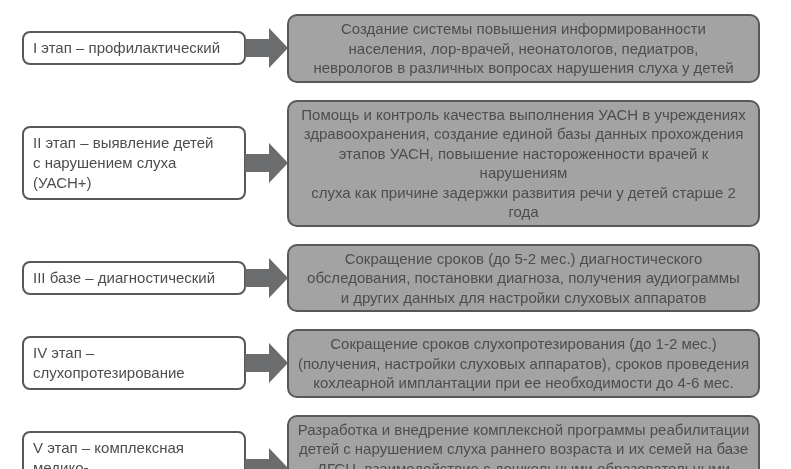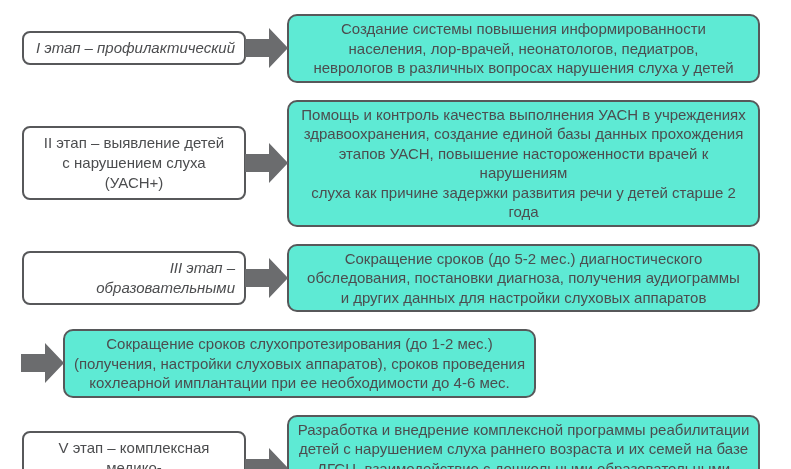--- a/index.html
+++ b/index.html
@@ -28,40 +28,40 @@
     flex: none;
     border: 2px solid #57585a;
     border-radius: 8px;
     background: #ffffff;
     padding: 5px 9px;
     color: #4c4d4f;
     font-size: 15px;
     line-height: 20px;
   }
   .stage-box .stage-label { white-space: pre-line; display: block; }
-  .ta-c { text-align: right; font-style: italic; }
-  .ta-l { text-align: center; }
+  .ta-c { text-align: left; }
+  .ta-l { text-align: left; }
   .arrow {
     flex: none;
     width: 43px;
     height: 40px;
     margin-left: -1px;
     margin-right: -1px;
     display: flex;
     align-items: center;
     justify-content: center;
     z-index: 1;
   }
   .desc-box {
     box-sizing: border-box;
     width: 473px;
     flex: none;
     border: 2px solid #57585a;
     border-radius: 10px;
-    background: #5eead4;
+    background: #a3a3a3;
     padding: 3px 8px;
     color: #4c4d4f;
     font-size: 15px;
     line-height: 19.5px;
     text-align: center;
   }
   .desc-box .desc-text { white-space: pre-line; display: block; }
 </style>
 </head>
 <body>
@@ -97,35 +97,38 @@
     <div class="desc-box">
       <span class="desc-text">Помощь и контроль качества выполнения УАСН в учреждениях
 здравоохранения, создание единой базы данных прохождения
 этапов УАСН, повышение настороженности врачей к нарушениям
 слуха как причине задержки развития речи у детей старше 2 года</span>
     </div>
   </div>
 
   <div class="row">
     <div class="stage-box ta-c">
-      <span class="stage-label">III этап – образовательными</span>
+      <span class="stage-label">III базе – диагностический</span>
     </div>
     <div class="arrow">
       <svg width="43" height="40" viewBox="0 0 43 40">
           <polygon points="0,11 24,11 24,0 43,20 24,40 24,29 0,29" fill="#6b6c6e"></polygon>
         </svg>
     </div>
     <div class="desc-box">
       <span class="desc-text">Сокращение сроков (до 5-2 мес.) диагностического
 обследования, постановки диагноза, получения аудиограммы
 и других данных для настройки слуховых аппаратов</span>
     </div>
   </div>
 
   <div class="row">
+    <div class="stage-box ta-c">
+      <span class="stage-label">IV этап – слухопротезирование</span>
+    </div>
     <div class="arrow">
       <svg width="43" height="40" viewBox="0 0 43 40">
           <polygon points="0,11 24,11 24,0 43,20 24,40 24,29 0,29" fill="#6b6c6e"></polygon>
         </svg>
     </div>
     <div class="desc-box">
       <span class="desc-text">Сокращение сроков слухопротезирования (до 1-2 мес.)
 (получения, настройки слуховых аппаратов), сроков проведения
 кохлеарной имплантации при ее необходимости до 4-6 мес.</span>
     </div>

